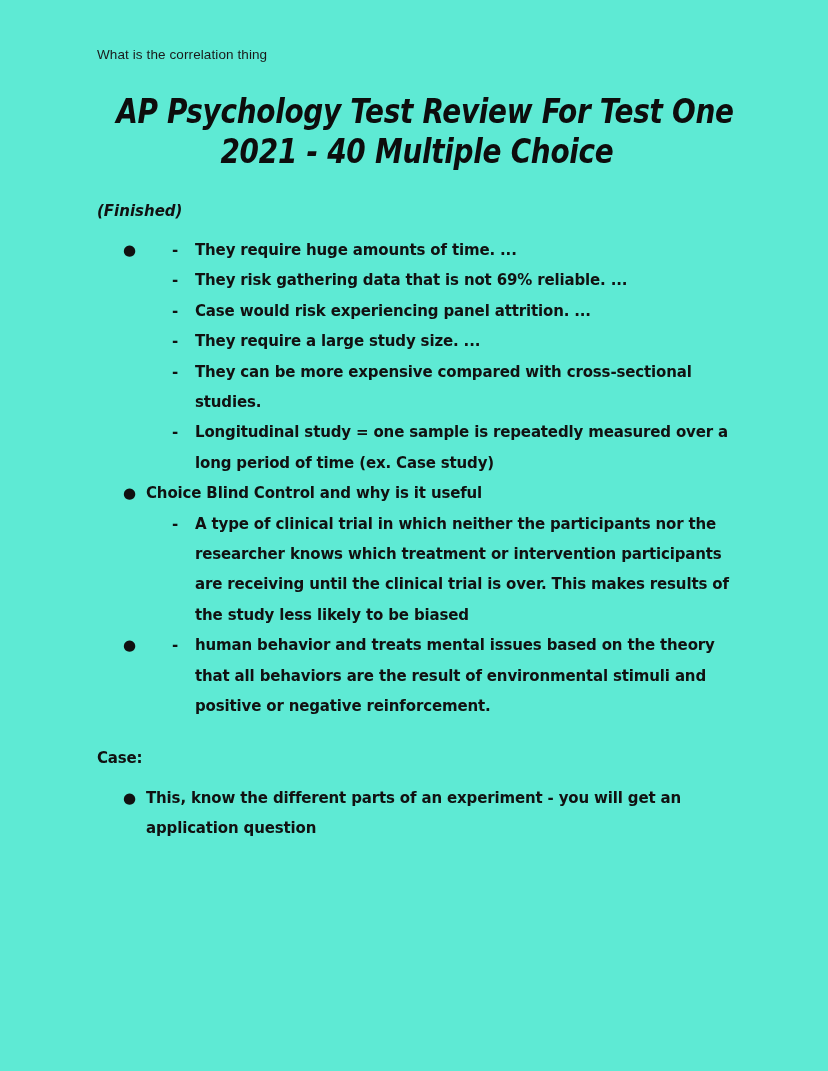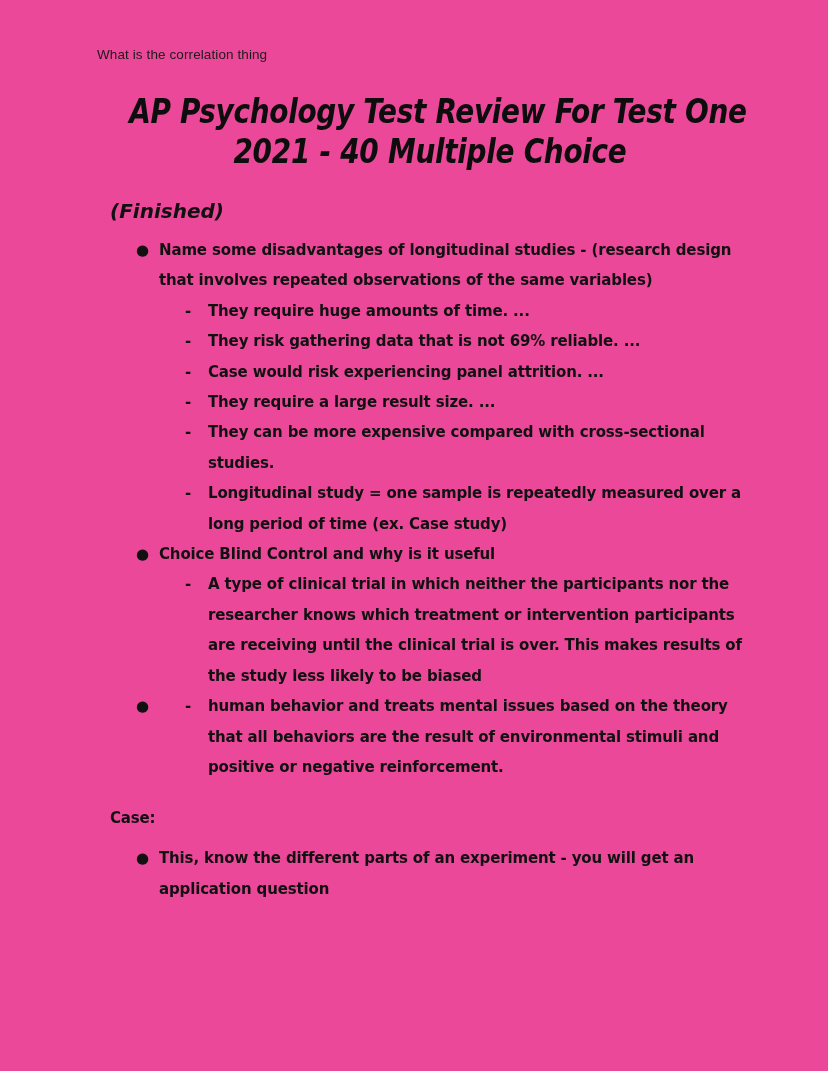--- a/index.html
+++ b/index.html
@@ -13,40 +13,40 @@
     position: relative;
     overflow: hidden;
     font-family: "DejaVu Sans", sans-serif;
     color: #111111;
     -webkit-font-smoothing: antialiased;
   }
 
   .page {
     position: absolute;
     inset: 0;
-    background: #ec4899;
+    background: #5eead4;
   }
 
   
   .doc-header {
     position: absolute;
     left: 97px;
     top: 47px;
     font-family: "Liberation Sans", sans-serif;
     font-size: 13.5px;
     font-weight: 400;
     color: #1a1a1a;
     letter-spacing: 0.1px;
     white-space: nowrap;
   }
 
   
   .content {
     position: absolute;
-    left: 110px;
+    left: 97px;
     top: 92px;
     width: 640px;
   }
 
   
   .doc-title {
     font-family: "DejaVu Sans Condensed", "Liberation Sans Narrow", "DejaVu Sans", sans-serif;
     font-size: 33px;
     font-weight: 700;
     font-style: italic;
@@ -67,21 +67,21 @@
     line-height: 30.4px;
     font-weight: 600;
     color: #111111;
     letter-spacing: -0.15px;
   }
 
   .status-label {
     margin-top: 29px;
     font-style: italic;
     font-weight: 700;
-    font-size: 20px;
+    font-size: 15px;
     line-height: 20px;
     letter-spacing: 0px;
   }
 
   .section-heading {
     margin-top: 25px;
     font-weight: 700;
     font-size: 15px;
     line-height: 22px;
     letter-spacing: -0.2px;
@@ -143,37 +143,36 @@
       <span class="tline">AP Psychology Test Review For Test One</span>
       <span class="tline">2021 - 40 Multiple Choice</span>
     </h1>
 
     <div class="body-text status-label">(Finished)</div>
 
     <ul class="lvl1 body-text">
 
       <li class="bullet">
         <span class="marker">●</span>
-        <span class="txt">Name some disadvantages of longitudinal studies - (research design that involves repeated observations of the same variables)</span>
         <ul class="lvl2">
           <li class="dash">
             <span class="marker">-</span>
             <span class="txt">They require huge amounts of time. ...</span>
           </li>
           <li class="dash">
             <span class="marker">-</span>
             <span class="txt">They risk gathering data that is not 69% reliable. ...</span>
           </li>
           <li class="dash">
             <span class="marker">-</span>
             <span class="txt">Case would risk experiencing panel attrition. ...</span>
           </li>
           <li class="dash">
             <span class="marker">-</span>
-            <span class="txt">They require a large result size. ...</span>
+            <span class="txt">They require a large study size. ...</span>
           </li>
           <li class="dash">
             <span class="marker">-</span>
             <span class="txt">They can be more expensive compared with cross-sectional studies.</span>
           </li>
           <li class="dash">
             <span class="marker">-</span>
             <span class="txt">Longitudinal study = one sample is repeatedly measured over a long period of time (ex. Case study)</span>
           </li>
         </ul>

